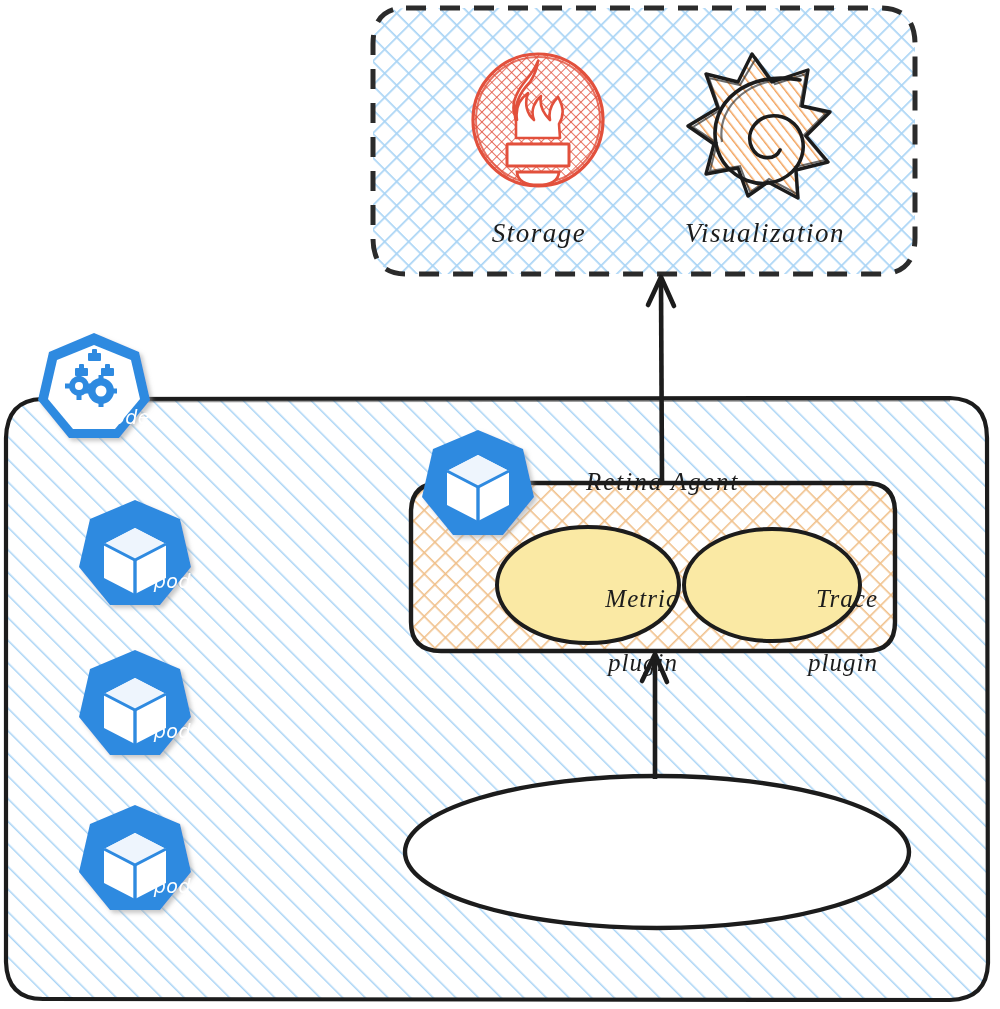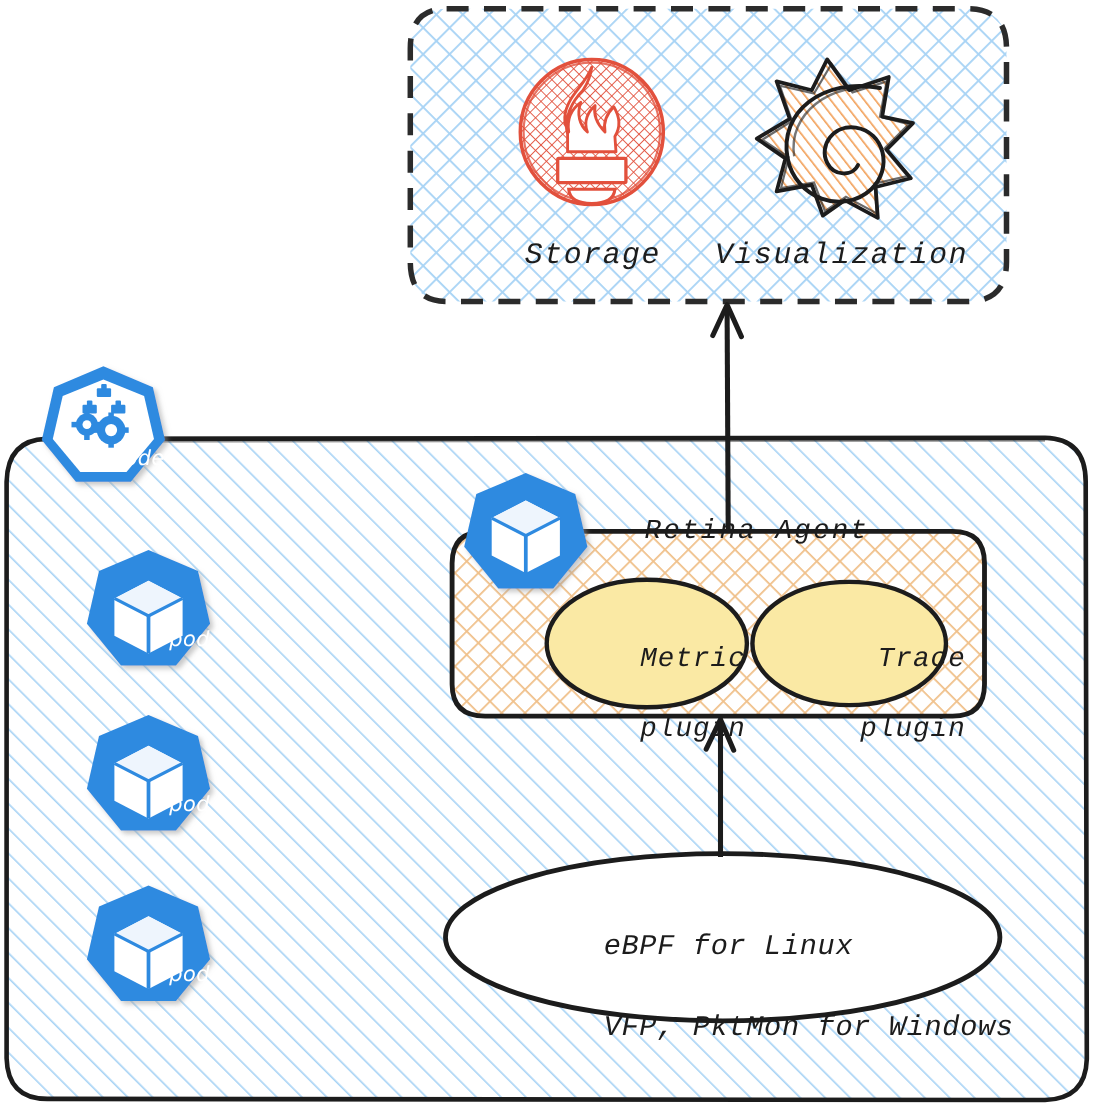--- a/index.html
+++ b/index.html
@@ -22,21 +22,21 @@
     height: 1009px;
   }
   .svg-layer {
     position: absolute;
     left: 0; top: 0;
     width: 1000px;
     height: 1009px;
   }
   .lbl {
     position: absolute;
-    font-family: Liberation Mono, monospace;
+    font-family: Liberation Serif, serif;
     color: #1c1c1c;
     white-space: pre;
     pointer-events: none;
   }
   #storage-label, #visualization-label {
     font-size: 27px;
     font-style: italic;
     letter-spacing: 1.5px;
     text-align: center;
   }
@@ -246,24 +246,20 @@
   <div class="lbl plugin-label" style="left:498px; top:551px; width:180px;">
     <span>Metric</span><br>
     <span>plugin</span>
   </div>
 
   <div class="lbl plugin-label" style="left:702px; top:551px; width:176px;">
     <span>Trace</span><br>
     <span>plugin</span>
   </div>
 
-  <div class="lbl" id="source-label" style="left:484px; top:805px; width:420px;">
-    <span>eBPF for Linux</span><br>
-    <span>VFP, PktMon for Windows</span>
-  </div>
 
   <div class="k8s-badge" style="left:38px; top:406px; width:112px;">
     <div class="k8s-label">node</div>
   </div>
 
   <div class="k8s-badge" style="left:79px; top:570px; width:112px;">
     <div class="k8s-label">pod</div>
   </div>
 
   <div class="k8s-badge" style="left:79px; top:720px; width:112px;">

